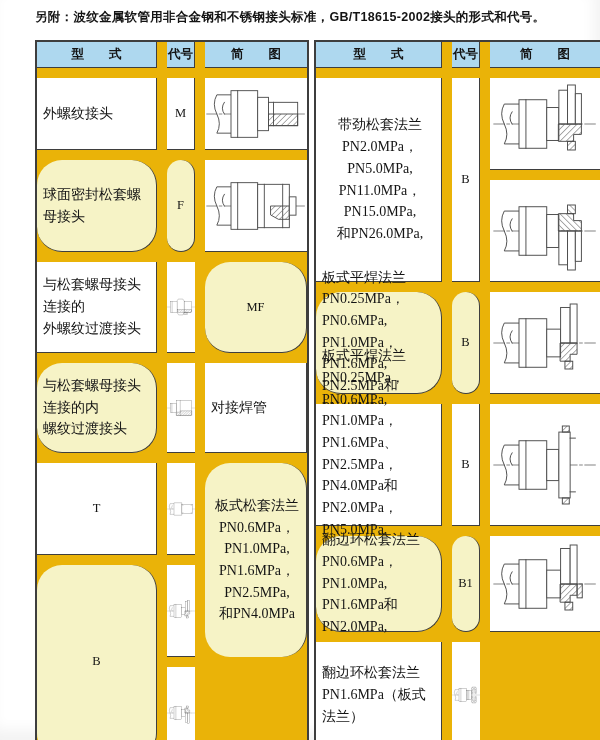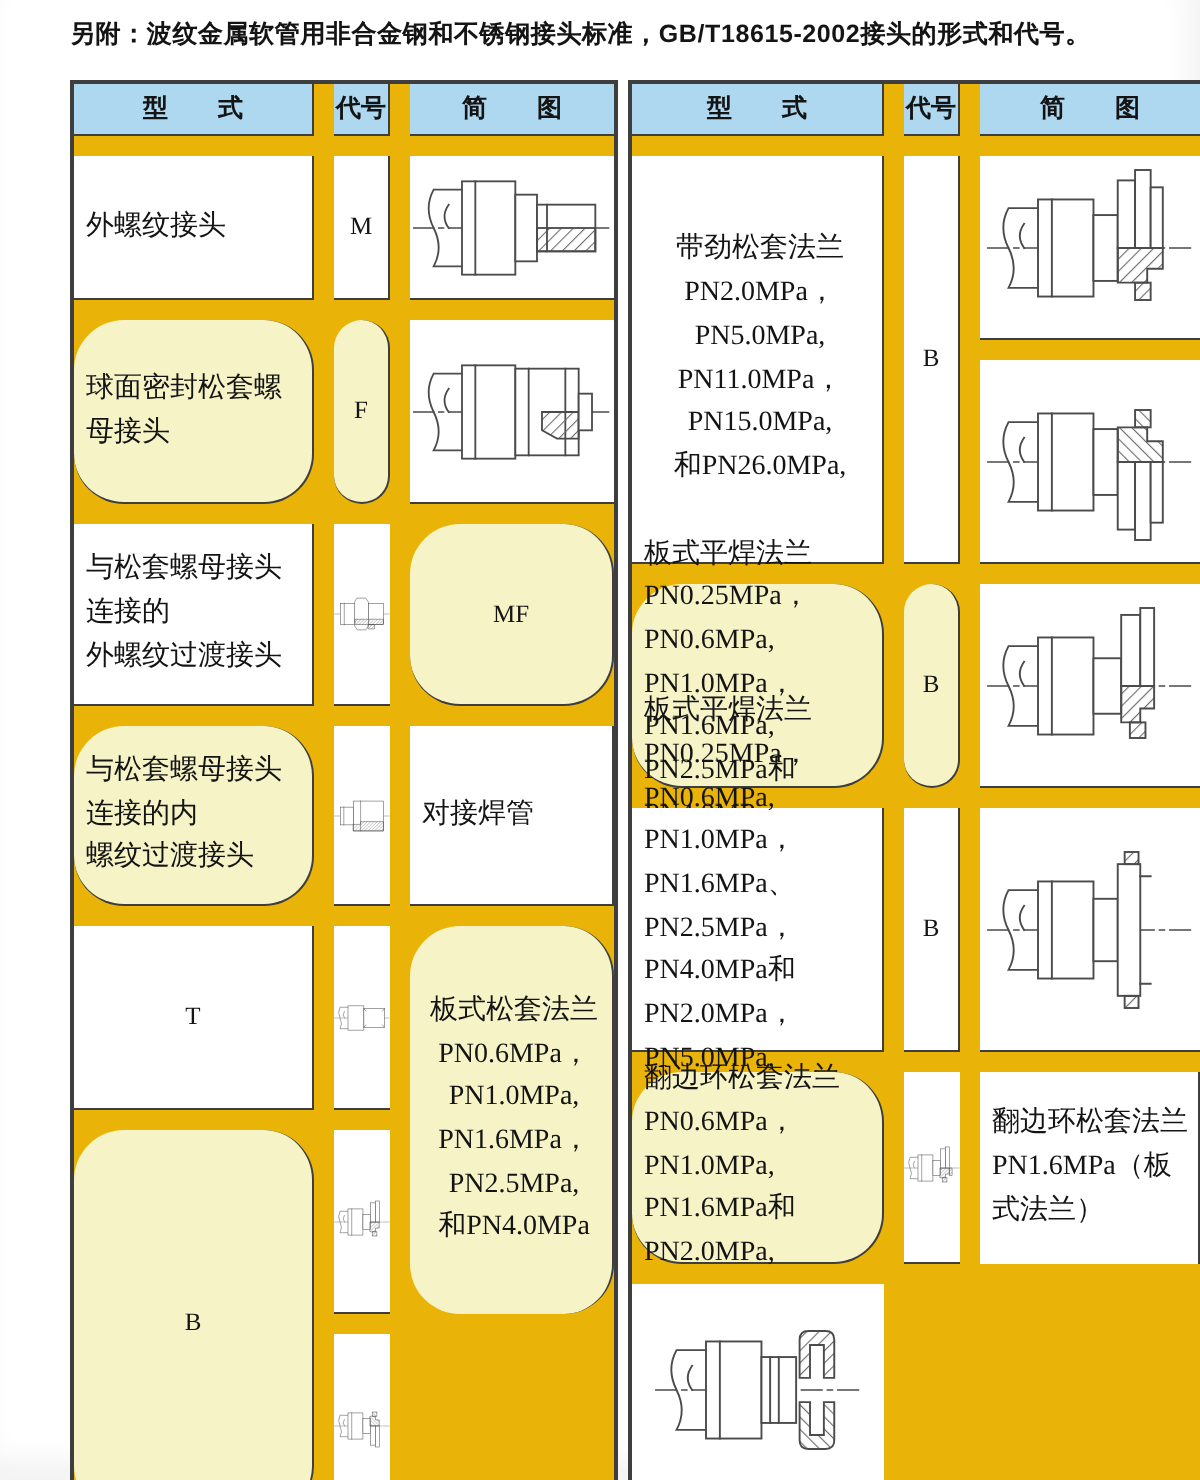--- a/index.html
+++ b/index.html
@@ -239,20 +239,21 @@
           <rect x="76" y="7" width="13" height="76" fill="#fff"></rect>
           <rect x="80" y="0" width="8" height="7" fill="url(#hat)"></rect>
           <rect x="80" y="83" width="8" height="7" fill="url(#hat)"></rect>
           <path d="M89 14 h6 M89 76 h6"></path>
         </svg>
       </div>
 
       <div class="cell type hl">翻边环松套法兰
 PN0.6MPa，PN1.0MPa,
 PN1.6MPa和PN2.0MPa,</div>
+      <div class="cell code hl">B1</div>
       <div class="cell diagc noR">
         <svg class="diag" width="104" height="84" viewBox="0 0 120 90">
           <use href="#cl"></use>
             <use href="#hose"></use>
             <use href="#body"></use>
           <use href="#flangeU"></use>
           <rect x="97" y="45" width="6" height="16" fill="url(#hat)"></rect>
         </svg>
       </div>
 

